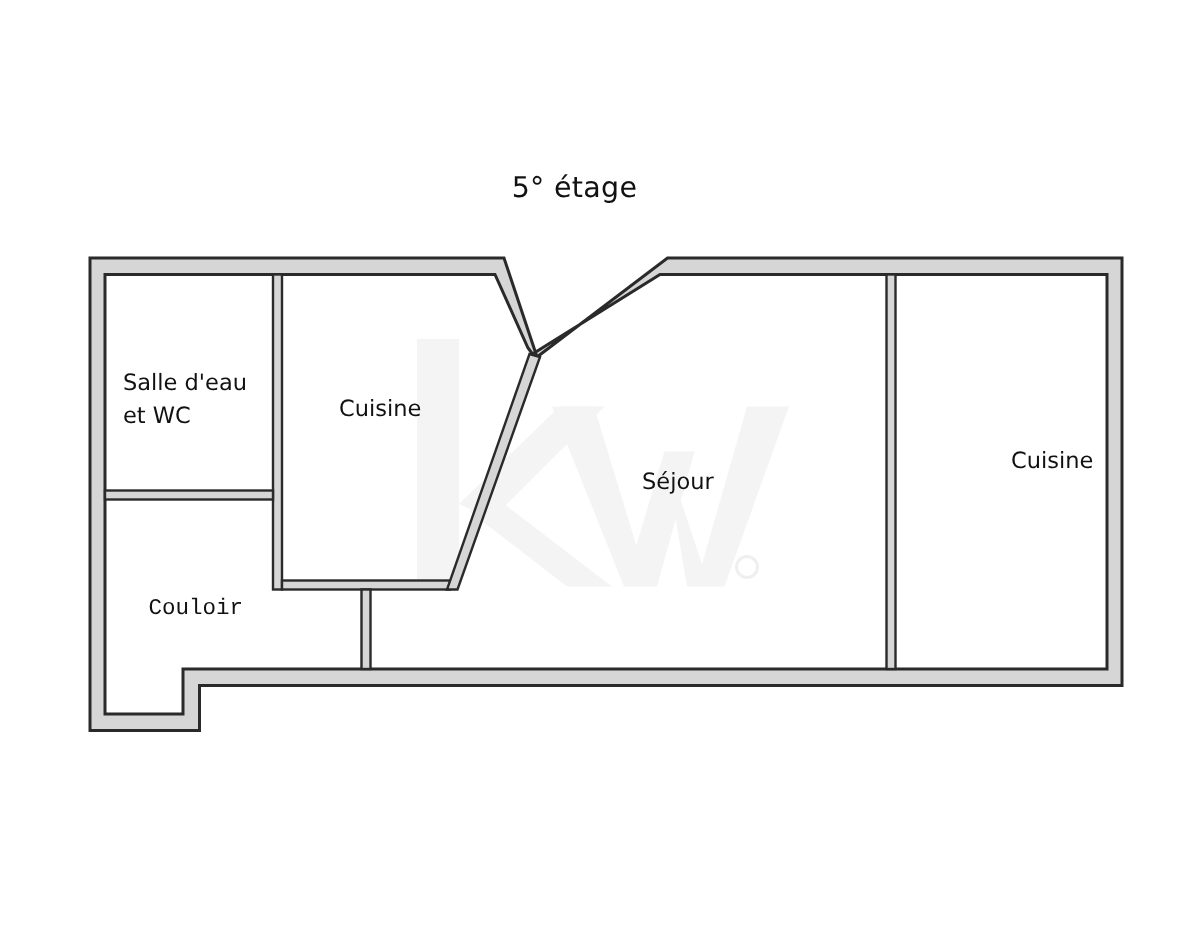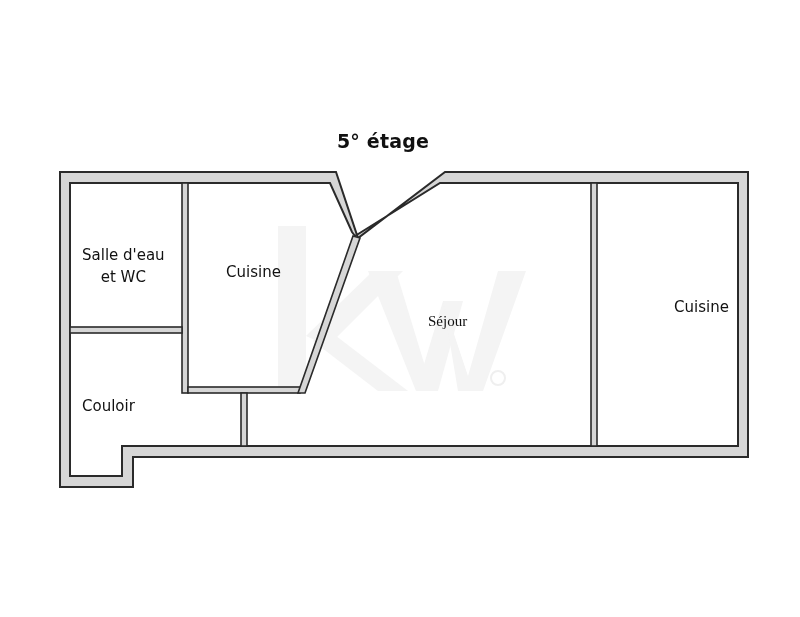--- a/index.html
+++ b/index.html
@@ -1,19 +1,19 @@
 <!DOCTYPE html>
 <html><head>
 <meta charset="utf-8">
 <style>
   html,body{margin:0;padding:0;background:#ffffff;}
   body{width:800px;height:617px;position:relative;overflow:hidden;font-family:"DejaVu Sans","Liberation Sans",sans-serif;}
-  .title{position:absolute;left:0;top:130px;width:766px;text-align:center;font-size:19px;font-weight:bold;color:#111;letter-spacing:0.2px;}
+  .title{position:absolute;left:0;top:114px;width:766px;text-align:center;font-size:19px;font-weight:normal;color:#111;letter-spacing:0.2px;}
   svg.plan{position:absolute;left:0;top:0;}
-  .label{position:absolute;font-size:15px;color:#111;line-height:22px;text-align:center;}
+  .label{position:absolute;font-size:15px;color:#111;line-height:22px;}
   .wm{position:absolute;left:278px;top:226px;width:260px;height:170px;opacity:1;}
 </style>
 </head>
 <body>
 
 <div class="title">5° étage</div>
 
 <svg class="wm" viewBox="0 0 260 170" width="260" height="170">
   <g fill="#f4f4f4">
     <rect x="0" y="0" width="28" height="165"></rect>
@@ -47,15 +47,15 @@
 
     <rect x="591" y="183" width="6" height="263"></rect>
   </g>
 </svg>
 
 <div class="label" style="left:82px;top:244px;">
   <div>Salle d'eau</div>
   <div>et WC</div>
 </div>
 <div class="label" style="left:226px;top:261px;">Cuisine</div>
-<div class="label" style="left:428px;top:310px;font-family:Liberation Serif, serif;">Séjour</div>
+<div class="label" style="left:428px;top:310px;">Séjour</div>
 <div class="label" style="left:631px;top:296px;margin-left:43px;">Cuisine</div>
-<div class="label" style="left:82px;top:395px;">Couloir</div>
+<div class="label" style="left:99px;top:395px;font-family:Liberation Mono, monospace;">Couloir</div>
 
 </body></html>

